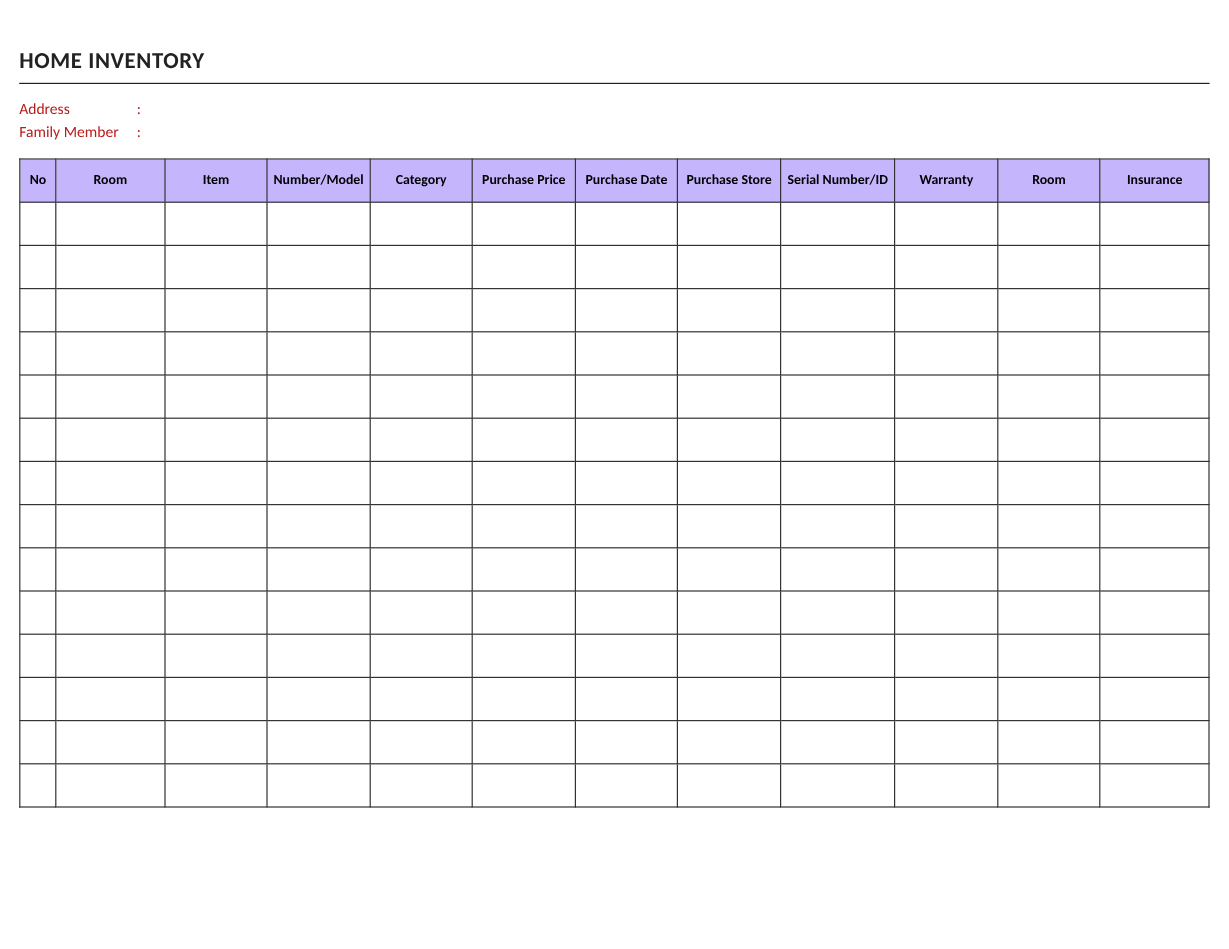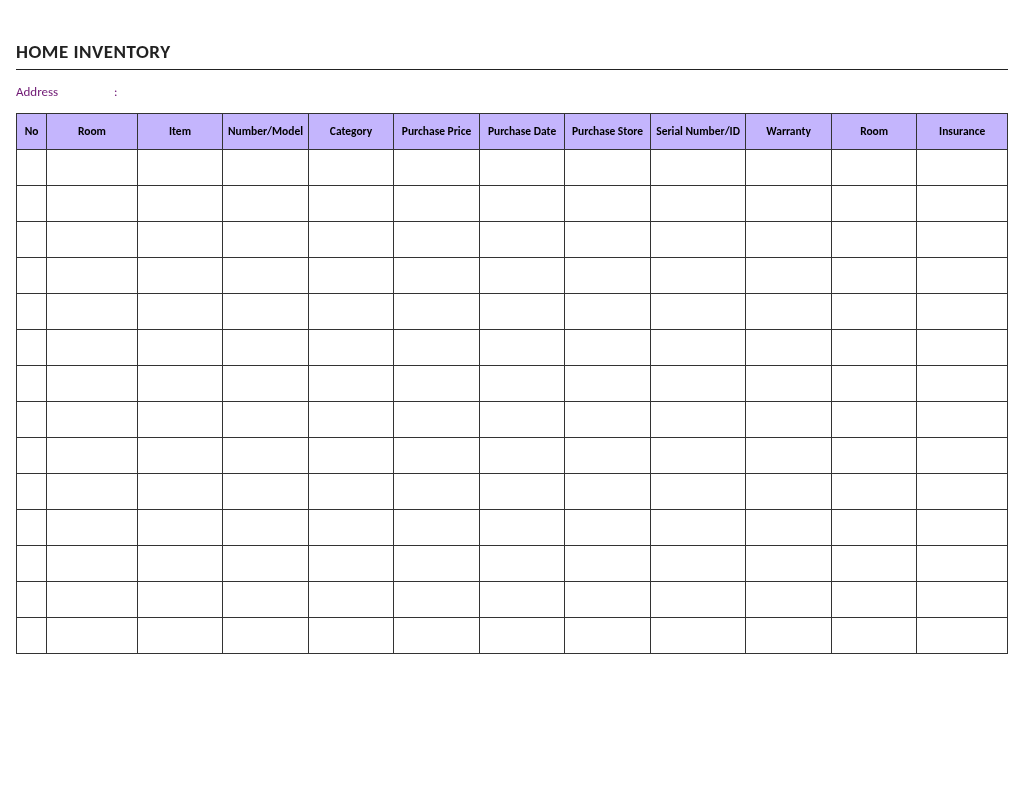--- a/index.html
+++ b/index.html
@@ -22,21 +22,21 @@
       margin-bottom: 6px;
       color: #222;
     }
     .title-rule {
       border: none;
       border-top: 1.5px solid #222;
       margin-bottom: 14px;
     }
     .meta {
       font-size: 13px;
-      color: #701a75;
+      color: #b91c1c;
       margin-bottom: 4px;
     }
     .meta-label {
       display: inline-block;
       width: 95px;
     }
     .meta-colon {
       display: inline-block;
     }
     .meta-block {
@@ -80,20 +80,25 @@
   </style>
 </head>
 <body>
 
 <h1 class="page-title">HOME INVENTORY</h1>
 <hr class="title-rule">
 
 <div class="meta-block">
   <div class="meta">
     <span class="meta-label">Address</span>
+    <span class="meta-colon">:</span>
+    <span></span>
+  </div>
+  <div class="meta">
+    <span class="meta-label">Family Member</span>
     <span class="meta-colon">:</span>
     <span></span>
   </div>
 </div>
 
 <table class="inventory">
   <colgroup>
     <col class="col-no">
       <col class="col-room">
       <col class="col-item">

